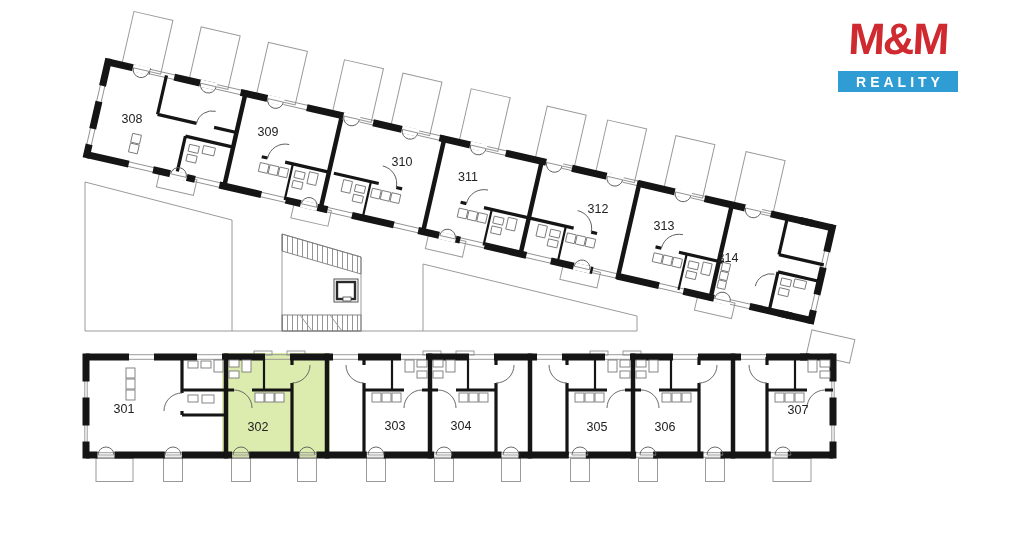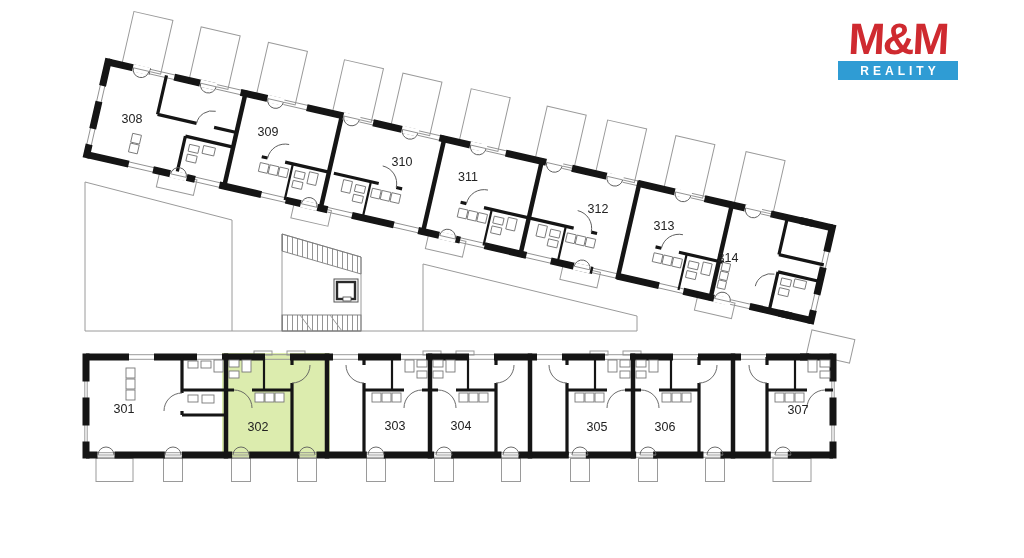--- a/index.html
+++ b/index.html
@@ -10,21 +10,21 @@
   .w45{stroke-width:4.5;}
   .w3{stroke-width:3.2;}
   .w2{stroke-width:2.2;}
   .glass{stroke:#8f8f8f;stroke-width:0.9;fill:none;}
   .thin{stroke:#9a9a9a;stroke-width:1;fill:none;}
   .fx{stroke:#787878;stroke-width:0.9;fill:#ffffff;}
   .arc{stroke:#5a5a5a;stroke-width:0.9;fill:none;}
   .lbl{font-family:"Liberation Sans",sans-serif;font-size:12.5px;fill:#222;text-anchor:middle;}
   .logo{position:absolute;left:838px;top:18px;width:120px;text-align:center;}
   .mm{color:#cf2a30;font-size:44px;line-height:42px;font-weight:bold;letter-spacing:-2px;transform:skewX(-3deg);}
-  .reality{background:#2f9cd4;color:#ffffff;font-size:12px;font-weight:bold;letter-spacing:4px;padding:3px 0 2px 4px;margin-top:1px;}
+  .reality{background:#2f9cd4;color:#ffffff;font-size:14px;font-weight:bold;letter-spacing:4px;padding:3px 0 2px 4px;margin-top:11px;}
 </style>
 </head>
 <body>
 
 <div id="stage">
 
 <svg width="1024" height="558" viewBox="0 0 1024 558">
   <defs>
     <pattern id="hatch" width="5" height="8" patternUnits="userSpaceOnUse">
       <line x1="2.5" y1="0" x2="2.5" y2="8" stroke="#7a7a7a" stroke-width="0.8"></line>

